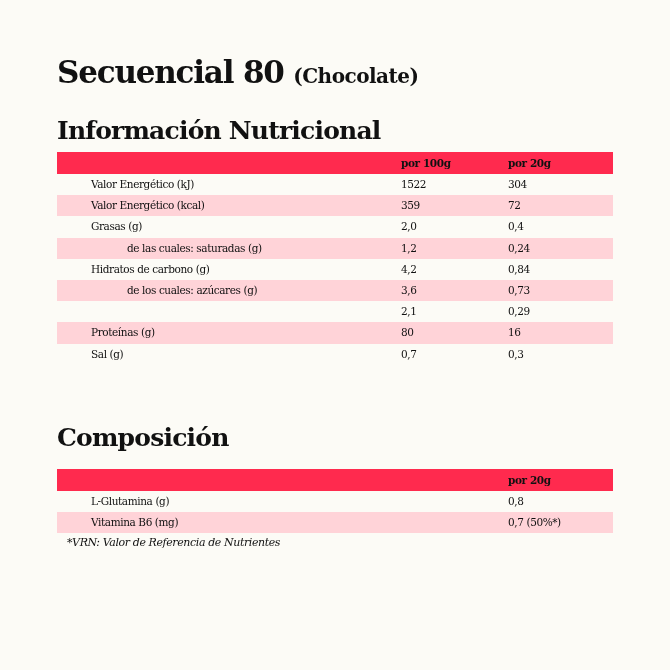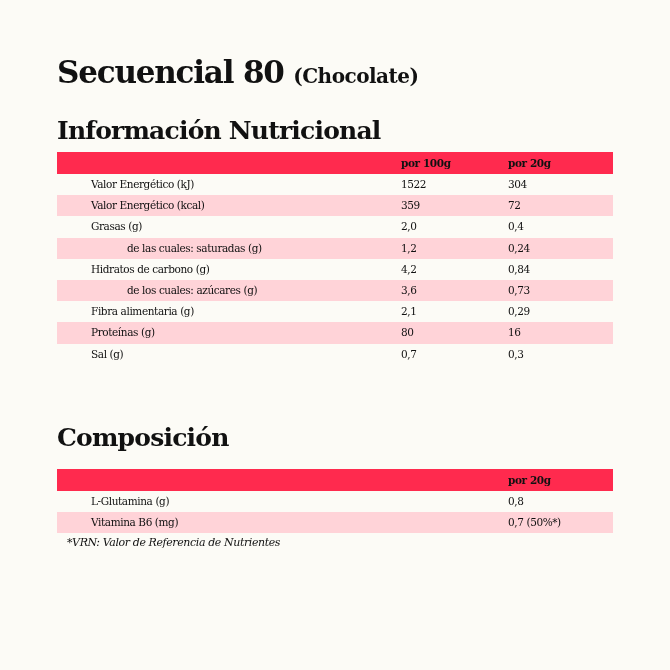--- a/index.html
+++ b/index.html
@@ -83,21 +83,20 @@
     <span class="cell c-label">Hidratos de carbono (g)</span>
     <span class="cell c-100">4,2</span>
     <span class="cell c-20">0,84</span>
   </div>
   <div class="row alt">
     <span class="cell c-label indent">de los cuales: azúcares (g)</span>
     <span class="cell c-100">3,6</span>
     <span class="cell c-20">0,73</span>
   </div>
   <div class="row">
-    <span class="cell c-label">Fibra alimentaria (g)</span>
     <span class="cell c-100">2,1</span>
     <span class="cell c-20">0,29</span>
   </div>
   <div class="row alt">
     <span class="cell c-label">Proteínas (g)</span>
     <span class="cell c-100">80</span>
     <span class="cell c-20">16</span>
   </div>
   <div class="row">
     <span class="cell c-label">Sal (g)</span>

